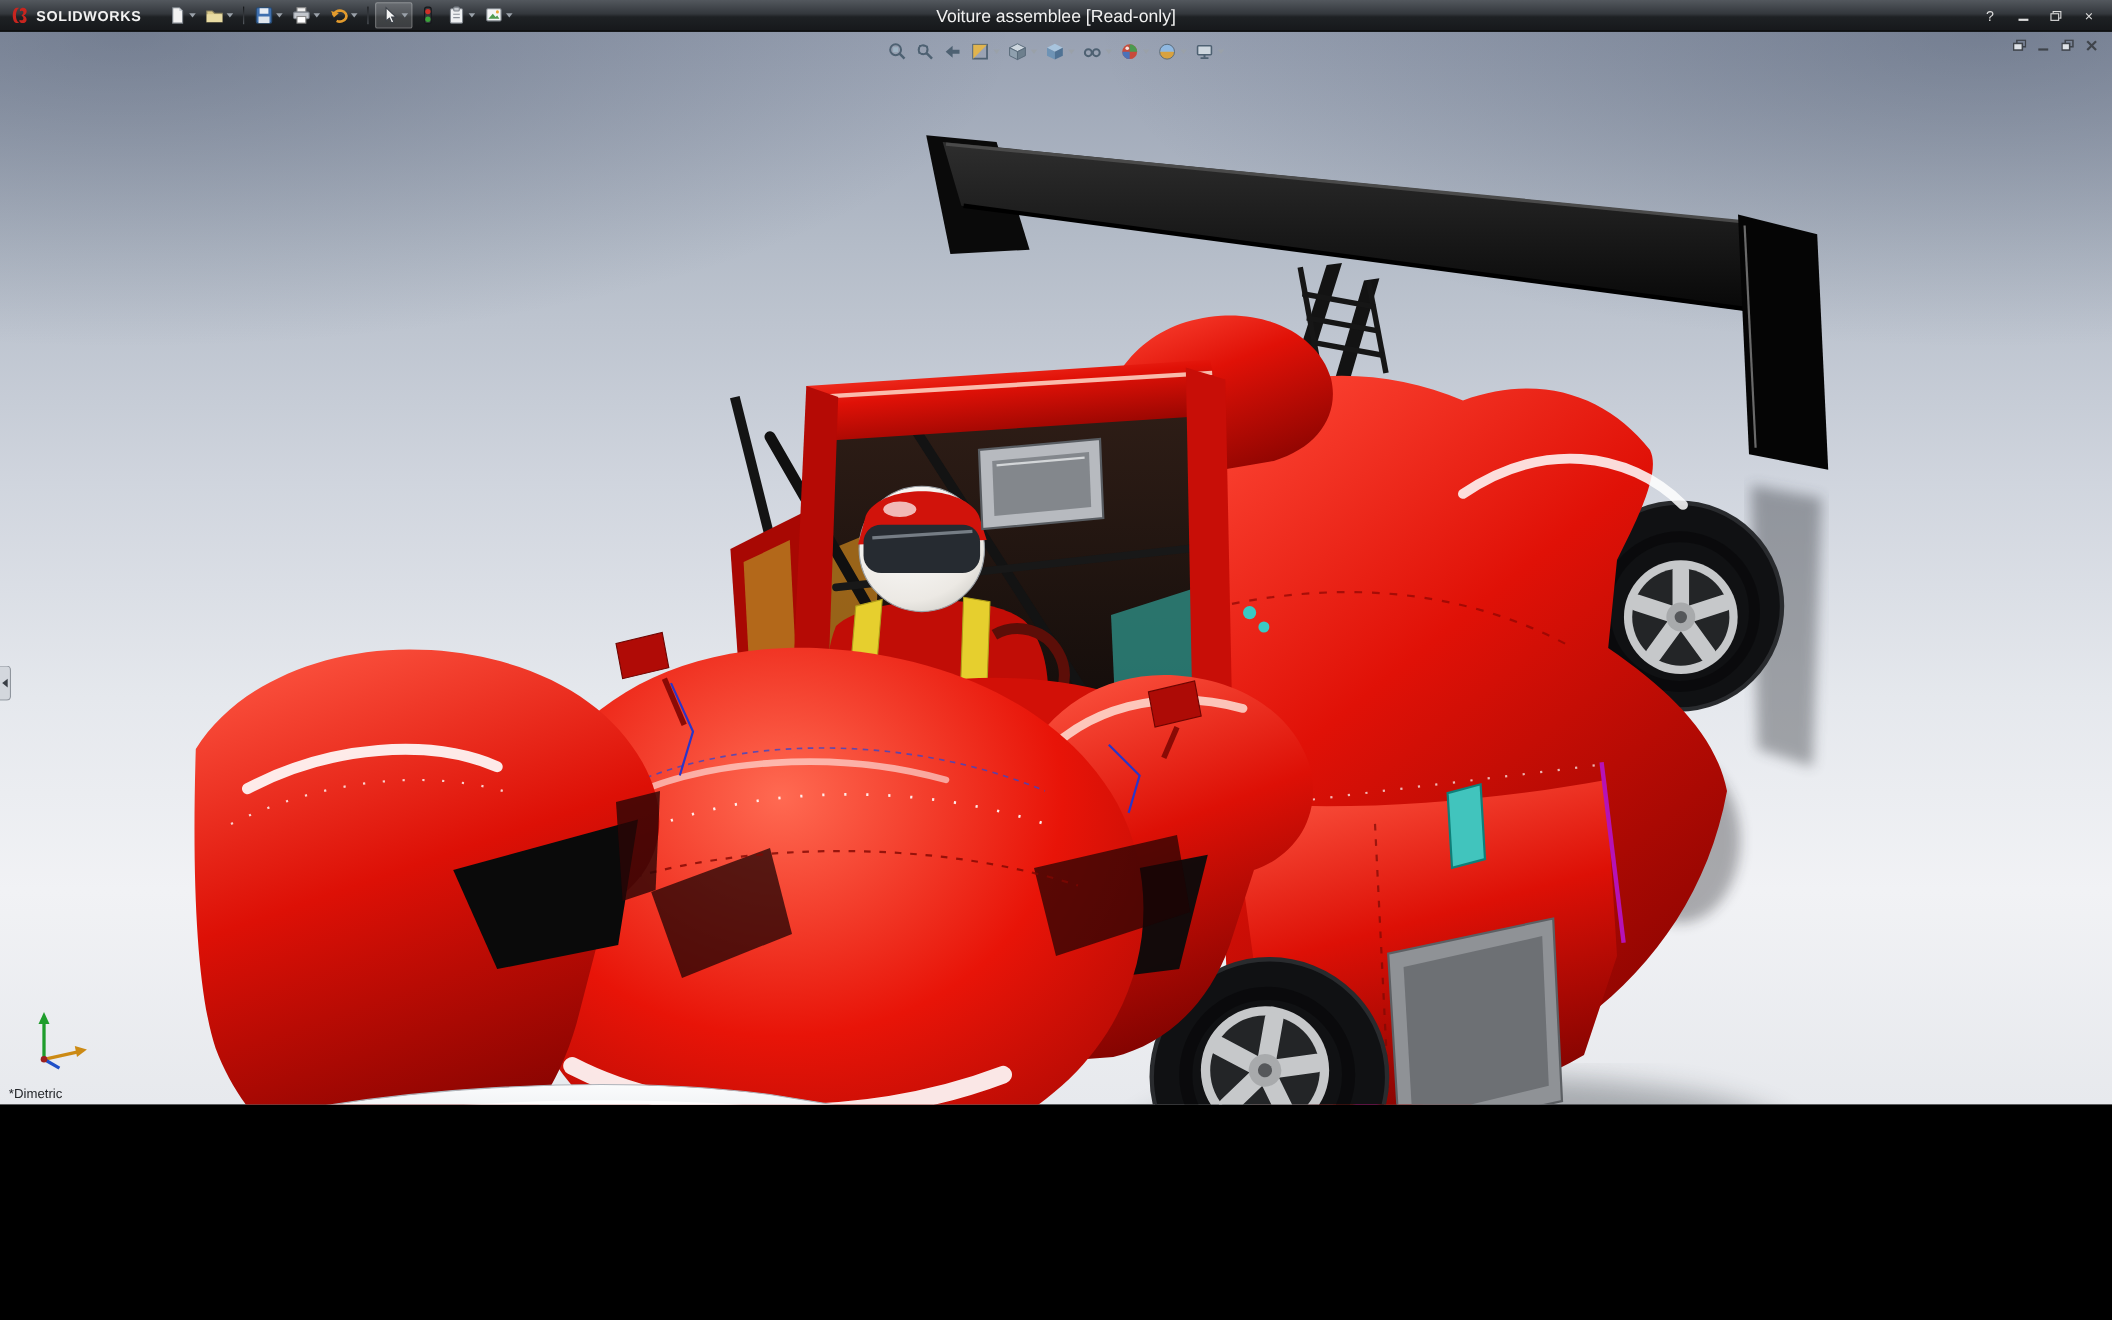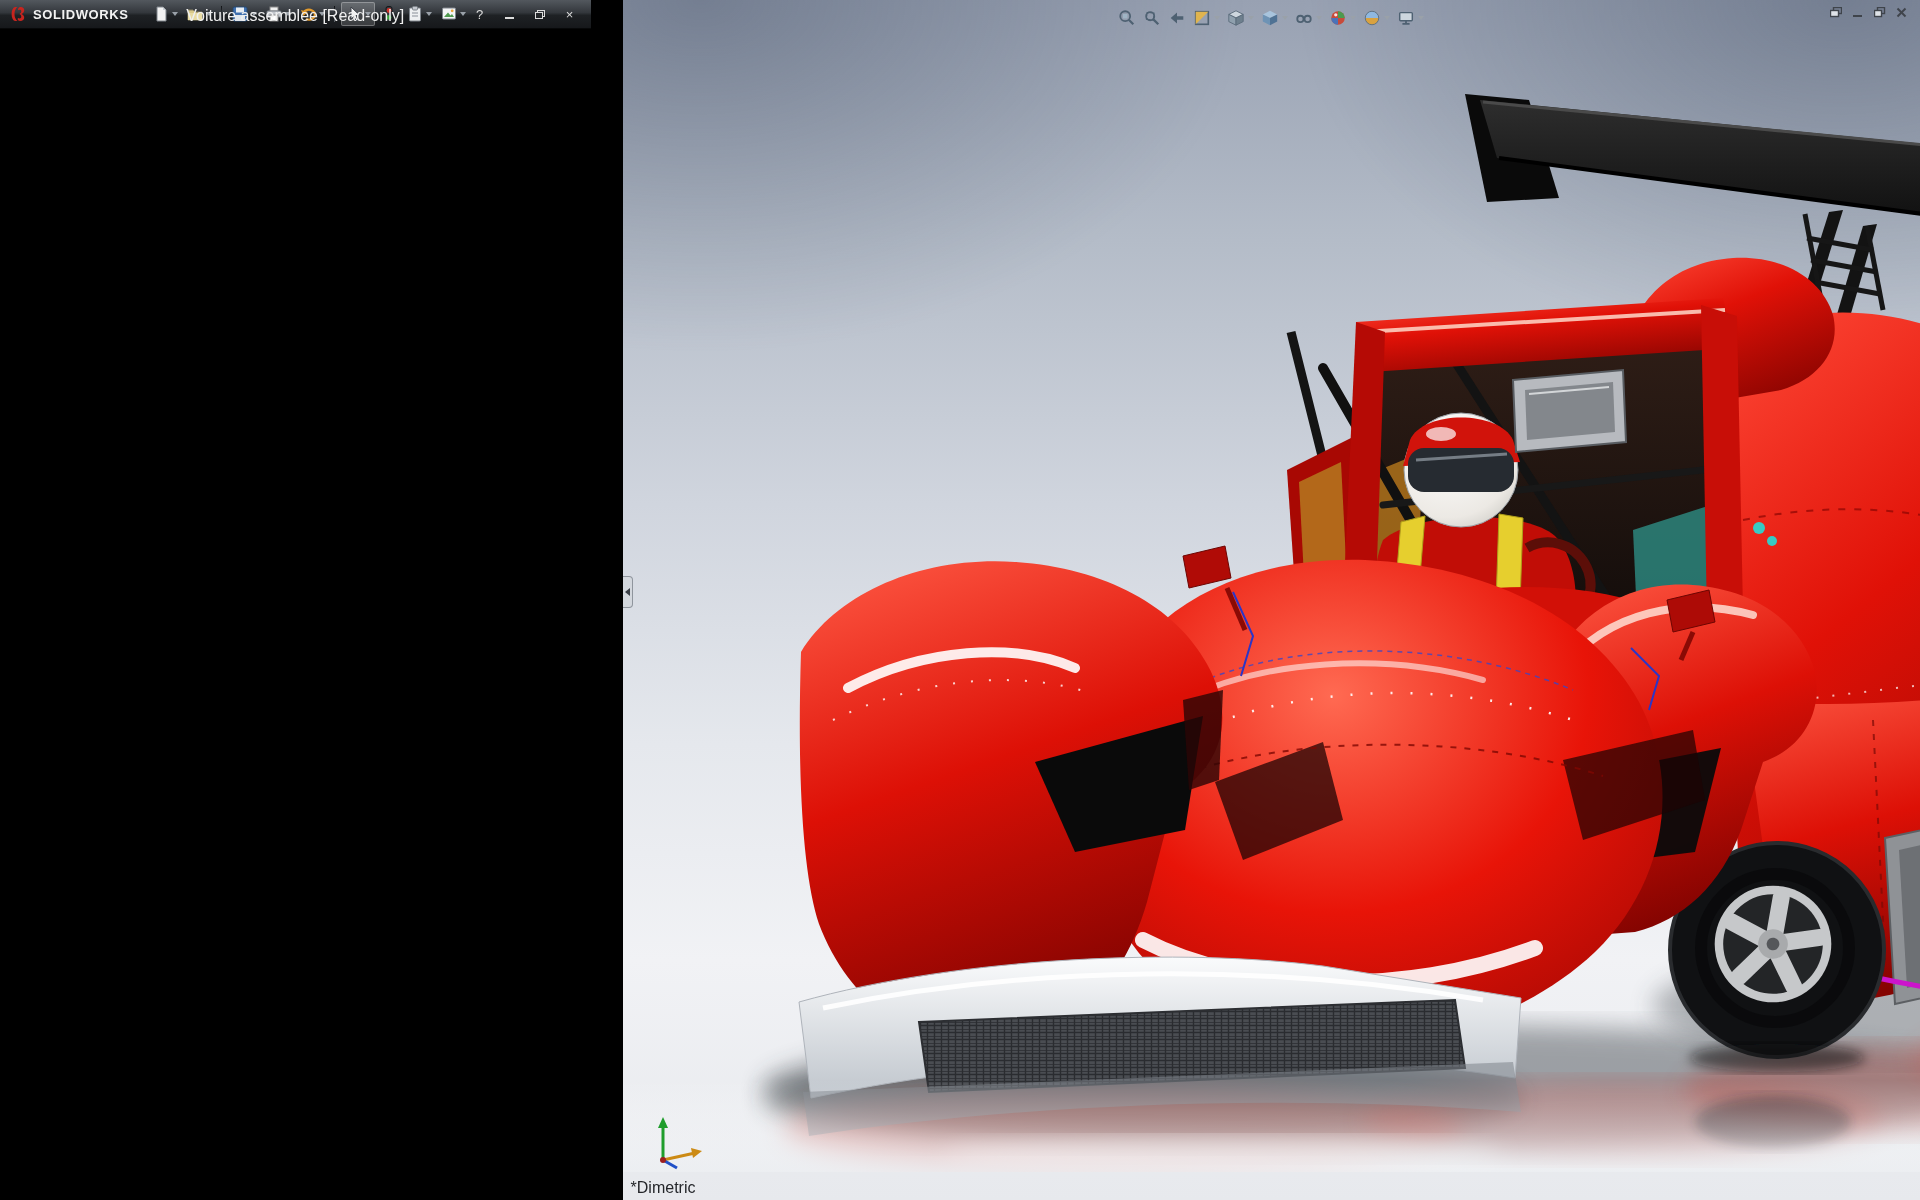--- a/index.html
+++ b/index.html
@@ -1,17 +1,17 @@
 <!DOCTYPE html>
 <html><head>
 <meta charset="utf-8">
 <style>
   html,body{margin:0;padding:0;width:1920px;height:1200px;overflow:hidden;
     font-family:"Liberation Sans",sans-serif;background:#000;}
-  .app{width:1920px;height:1200px;display:flex;flex-direction:row;gap:32px;}
+  .app{width:1920px;height:1004px;display:flex;flex-direction:column;}
 
   
   .titlebar{height:28px;flex:0 0 28px;display:flex;align-items:center;
     background:linear-gradient(180deg,#53585e 0%,#33373c 45%,#1e2124 55%,#16181b 100%);
     border-bottom:1px solid #070809;color:#e8e8e8;position:relative;}
   .logo{display:flex;align-items:center;gap:5px;padding:0 10px 0 8px;}
   .logo .wordmark{font-size:13px;font-weight:bold;letter-spacing:.6px;color:#f2f2f2;}
   .tb-icons{display:flex;align-items:center;gap:2px;margin-left:10px;}
   .tb-item{display:flex;align-items:center;height:22px;padding:0 3px;border-radius:2px;}
   .tb-item.pressed{background:rgba(255,255,255,.16);border:1px solid rgba(255,255,255,.28);}
@@ -43,21 +43,21 @@
   .doc-controls{position:absolute;top:5px;right:10px;display:flex;gap:5px;align-items:center;}
   .dc-btn{width:17px;height:15px;display:flex;align-items:center;justify-content:center;}
 
   .panel-tab{position:absolute;left:0;top:576px;width:9px;height:30px;background:#d3d7dd;
     border:1px solid #8f959d;border-left:none;border-radius:0 4px 4px 0;
     display:flex;align-items:center;justify-content:center;}
   .panel-tab .tri{width:0;height:0;border-top:4px solid transparent;border-bottom:4px solid transparent;
     border-right:5px solid #3a3f46;}
 
   .triad{position:absolute;left:22px;bottom:26px;}
-  .view-label{position:absolute;left:8px;bottom:3px;font-size:16px;color:#24262a;}
+  .view-label{position:absolute;left:8px;bottom:3px;font-size:12px;color:#24262a;}
 </style>
 </head>
 <body>
 
 <div class="app">
 
   <div class="titlebar">
     <div class="logo">
       <svg width="20" height="16" viewBox="0 0 20 16">
         <path d="M7,1 C2.5,2 2.5,14 7,15 L9.5,15 C5.5,12.5 5.5,3.5 9.5,1 Z" fill="#c8251f"></path>

